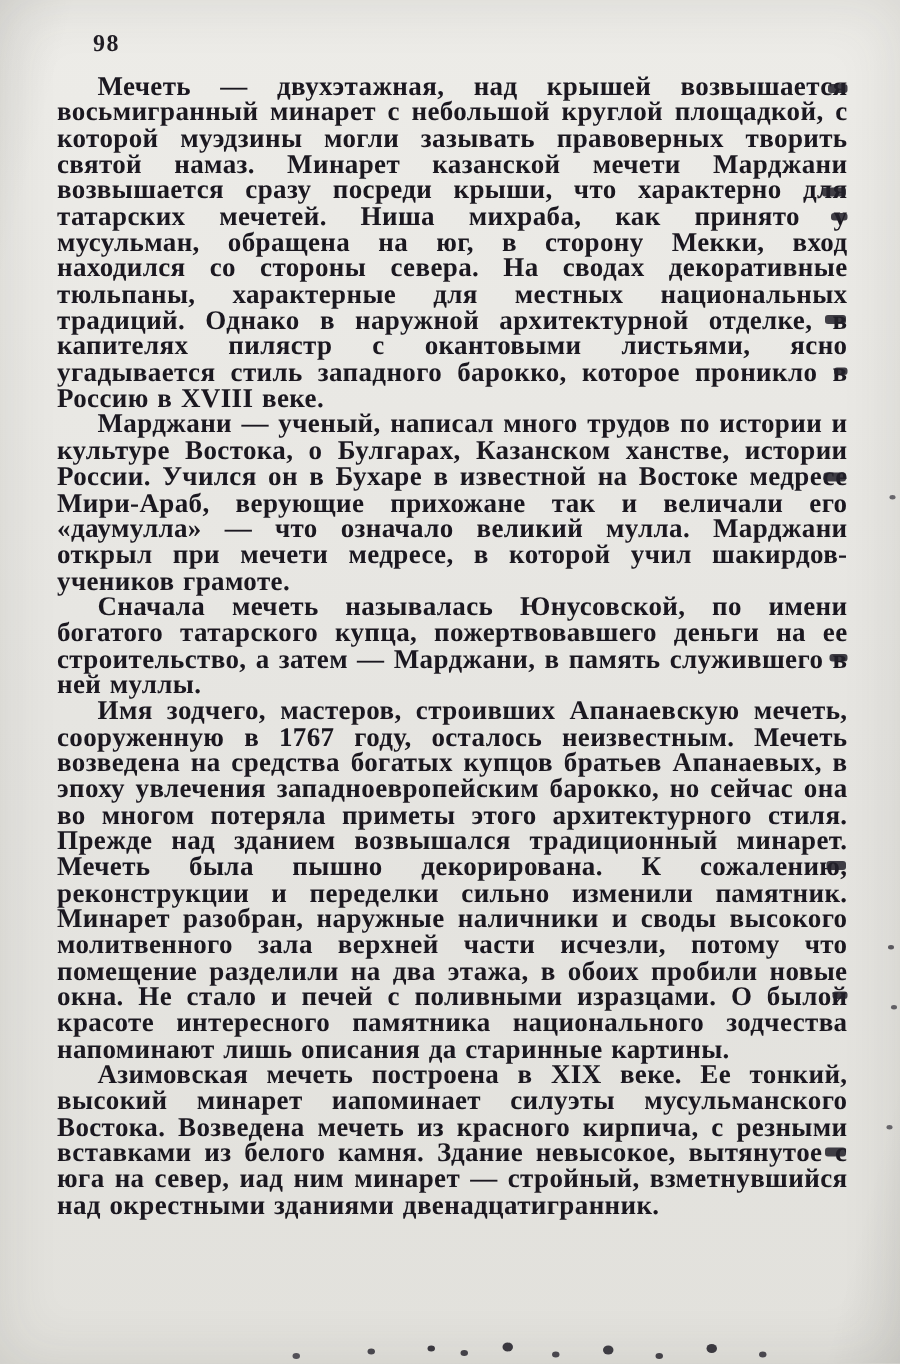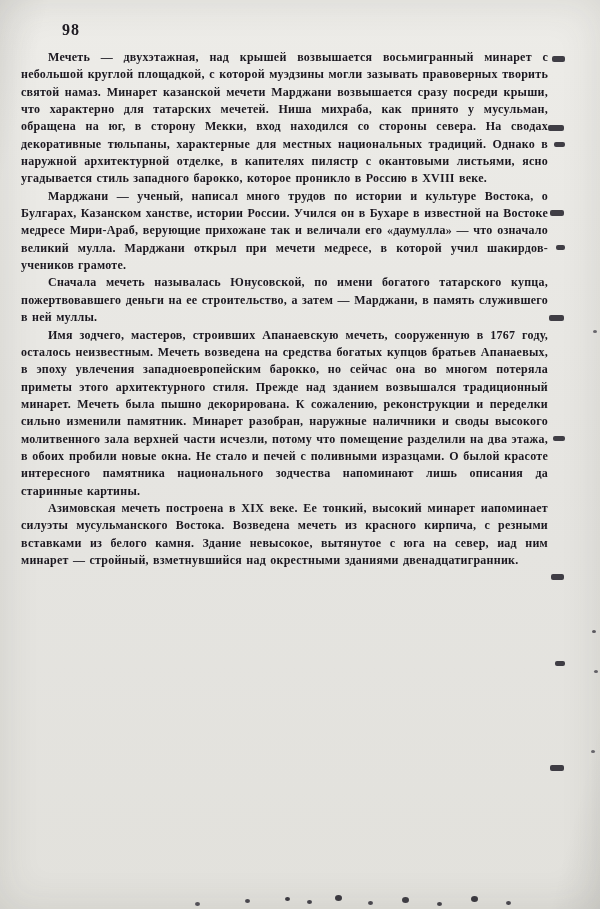--- a/index.html
+++ b/index.html
@@ -25,24 +25,24 @@
     top: 21px;
     left: 62px;
     font-size: 16px;
     font-weight: bold;
     letter-spacing: 1px;
     color: #201d24;
   }
   .text-block {
     position: absolute;
     top: 49px;
-    left: 21px;
+    left: 38px;
     width: 527px;
     text-align: justify;
-    font-size: 12px;
+    font-size: 18px;
     line-height: 17.35px;
     font-weight: bold;
     letter-spacing: 0.25px;
     word-spacing: 1px;
   }
   .text-block p {
     margin: 0;
     padding: 0;
     text-indent: 27px;
   }

